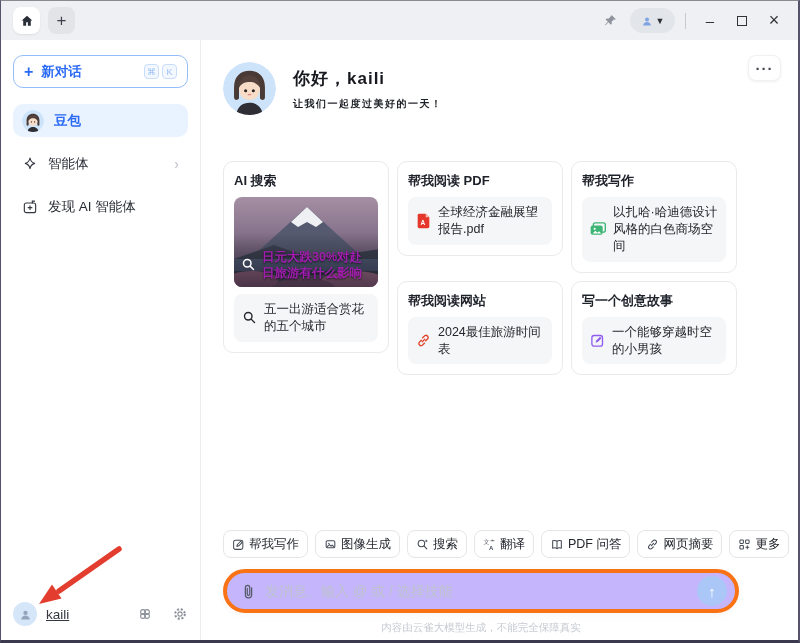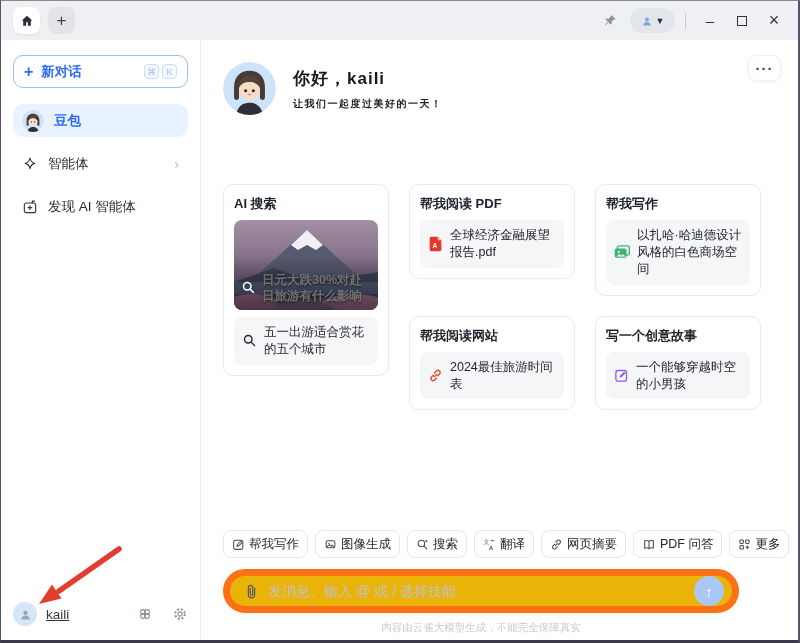--- a/index.html
+++ b/index.html
@@ -53,41 +53,41 @@
   .greeting { position:absolute; top:22px; left:22px; display:flex; align-items:center; gap:17px; }
   .big-avatar { width:53px; height:53px; border-radius:50%; overflow:hidden; flex:none; }
   .greet-l1 { font-size:17px; font-weight:700; color:#17191f; letter-spacing:1px; }
   .greet-l2 { font-size:10px; font-weight:600; color:#1d2026; margin-top:7px; letter-spacing:1.5px; }
   .more-btn { position:absolute; top:15px; right:17px; width:33px; height:26px; background:#fff;
     border:1px solid #f0f1f3; border-radius:8px; box-shadow:0 1px 3px rgba(0,0,0,.06);
     display:flex; align-items:center; justify-content:center; font-size:15px; font-weight:700;
     color:#40444d; letter-spacing:1px; cursor:pointer; }
 
   
-  .cards { position:absolute; top:144px; left:22px; width:516px; display:grid;
-    grid-template-columns:166px 166px 166px; gap:20px; align-items:start; }
+  .cards { position:absolute; top:121px; left:22px; width:516px; display:grid;
+    grid-template-columns:166px 166px 166px; gap:8px; align-items:start; }
   .card { background:#fff; border:1px solid #e9eaed; border-radius:10px; padding:10px; }
   .card-tall { grid-row:1 / span 2; }
   .card-title { font-size:13px; font-weight:700; color:#1d2129; margin-bottom:7px; }
   .gray-item { background:#f5f6f7; border-radius:8px; padding:7px 8px; display:flex; gap:7px;
     align-items:center; font-size:12.5px; color:#23262d; line-height:1.35; cursor:pointer; }
   .gray-item .gi-icon { flex:none; display:flex; }
   .ai-image { position:relative; height:90px; border-radius:8px; overflow:hidden; margin-bottom:7px; cursor:pointer; }
   .ai-image svg.scene { position:absolute; inset:0; }
   .ai-overlay { position:absolute; left:7px; right:5px; bottom:6px; display:flex; gap:6px; align-items:center;
-    color:#737373; font-size:12.5px; font-weight:600; line-height:1.3; text-shadow:0 1px 2px rgba(0,0,0,.6); }
+    color:#a21caf; font-size:12.5px; font-weight:600; line-height:1.3; text-shadow:0 1px 2px rgba(0,0,0,.6); }
 
   
   .bottom { position:absolute; left:22px; bottom:5px; width:516px; }
   .skill-row { display:flex; gap:7px; margin-bottom:11px; }
   .skill-btn { height:28px; border:1px solid #e5e6ea; background:#fff; border-radius:8px;
     display:flex; align-items:center; gap:4px; padding:0 8px; font-size:12.5px; color:#23262d;
     cursor:pointer; white-space:nowrap; }
   .skill-btn svg { color:#454a55; }
-  .input-box { height:44px; border:7px solid #f97316; border-radius:22px; background:#eab308;
+  .input-box { height:44px; border:4px solid #f97316; border-radius:22px; background:#c4b5fd;
     box-shadow:0 2px 8px rgba(0,0,0,.04); display:flex; align-items:center; padding:0 8px 0 14px; gap:9px; }
   .input-box input { flex:1; border:none; outline:none; font-size:14px; color:#2a2e38; background:transparent; }
   .input-box input::placeholder { color:#c0c4cd; }
   .send-btn { width:30px; height:30px; border-radius:50%; background:#abc7f8; color:#fff;
     display:flex; align-items:center; justify-content:center; font-size:15px; font-weight:700;
     border:none; cursor:pointer; flex:none; }
   .disclaimer { text-align:center; font-size:10.5px; color:#c6cad1; margin-top:8px; }
 
   
   .annot { position:absolute; inset:0; pointer-events:none; z-index:60; }
@@ -362,33 +362,33 @@
           </button>
           <button class="skill-btn">
             <svg width="13" height="13" viewBox="0 0 24 24">
                 <text x="1" y="11" font-size="11" fill="currentColor">文</text>
                 <text x="11" y="22" font-size="11" fill="currentColor" font-weight="bold">A</text>
                 <path d="M14 5h7M17.5 3v2" stroke="currentColor" stroke-width="1.4" fill="none"></path>
               </svg>
             <span>翻译</span>
           </button>
           <button class="skill-btn">
+            <svg width="14" height="13" viewBox="0 0 24 24" fill="none" stroke="currentColor" stroke-width="1.9" stroke-linejoin="round">
+                <path d="M12 6c-2-1.6-5-1.8-8-.8v13.6c3-1 6-.8 8 .8 2-1.6 5-1.8 8-.8V5.2c-3-1-6-.8-8 .8z"></path>
+                <path d="M12 6v13.6"></path>
+              </svg>
+            <span>PDF 问答</span>
+          </button>
+          <button class="skill-btn">
             <svg width="13" height="13" viewBox="0 0 24 24" fill="none" stroke="currentColor" stroke-width="2" stroke-linecap="round">
                 <path d="M10 14l4-4"></path>
                 <path d="M8.5 11.5L6 14a3.5 3.5 0 104.9 4.9l2.6-2.5"></path>
                 <path d="M15.5 12.5L18 10a3.5 3.5 0 10-4.9-4.9l-2.6 2.5"></path>
               </svg>
             <span>网页摘要</span>
-          </button>
-          <button class="skill-btn">
-            <svg width="14" height="13" viewBox="0 0 24 24" fill="none" stroke="currentColor" stroke-width="1.9" stroke-linejoin="round">
-                <path d="M12 6c-2-1.6-5-1.8-8-.8v13.6c3-1 6-.8 8 .8 2-1.6 5-1.8 8-.8V5.2c-3-1-6-.8-8 .8z"></path>
-                <path d="M12 6v13.6"></path>
-              </svg>
-            <span>PDF 问答</span>
           </button>
           <button class="skill-btn">
             <svg width="13" height="13" viewBox="0 0 24 24" fill="none" stroke="currentColor" stroke-width="1.9" stroke-linecap="round">
                 <rect x="3.5" y="3.5" width="6.5" height="6.5" rx="1.5"></rect>
                 <rect x="14" y="3.5" width="6.5" height="6.5" rx="1.5"></rect>
                 <rect x="3.5" y="14" width="6.5" height="6.5" rx="1.5"></rect>
                 <path d="M17.2 14.5v5.5M14.5 17.2H20"></path>
               </svg>
             <span>更多</span>
           </button>

